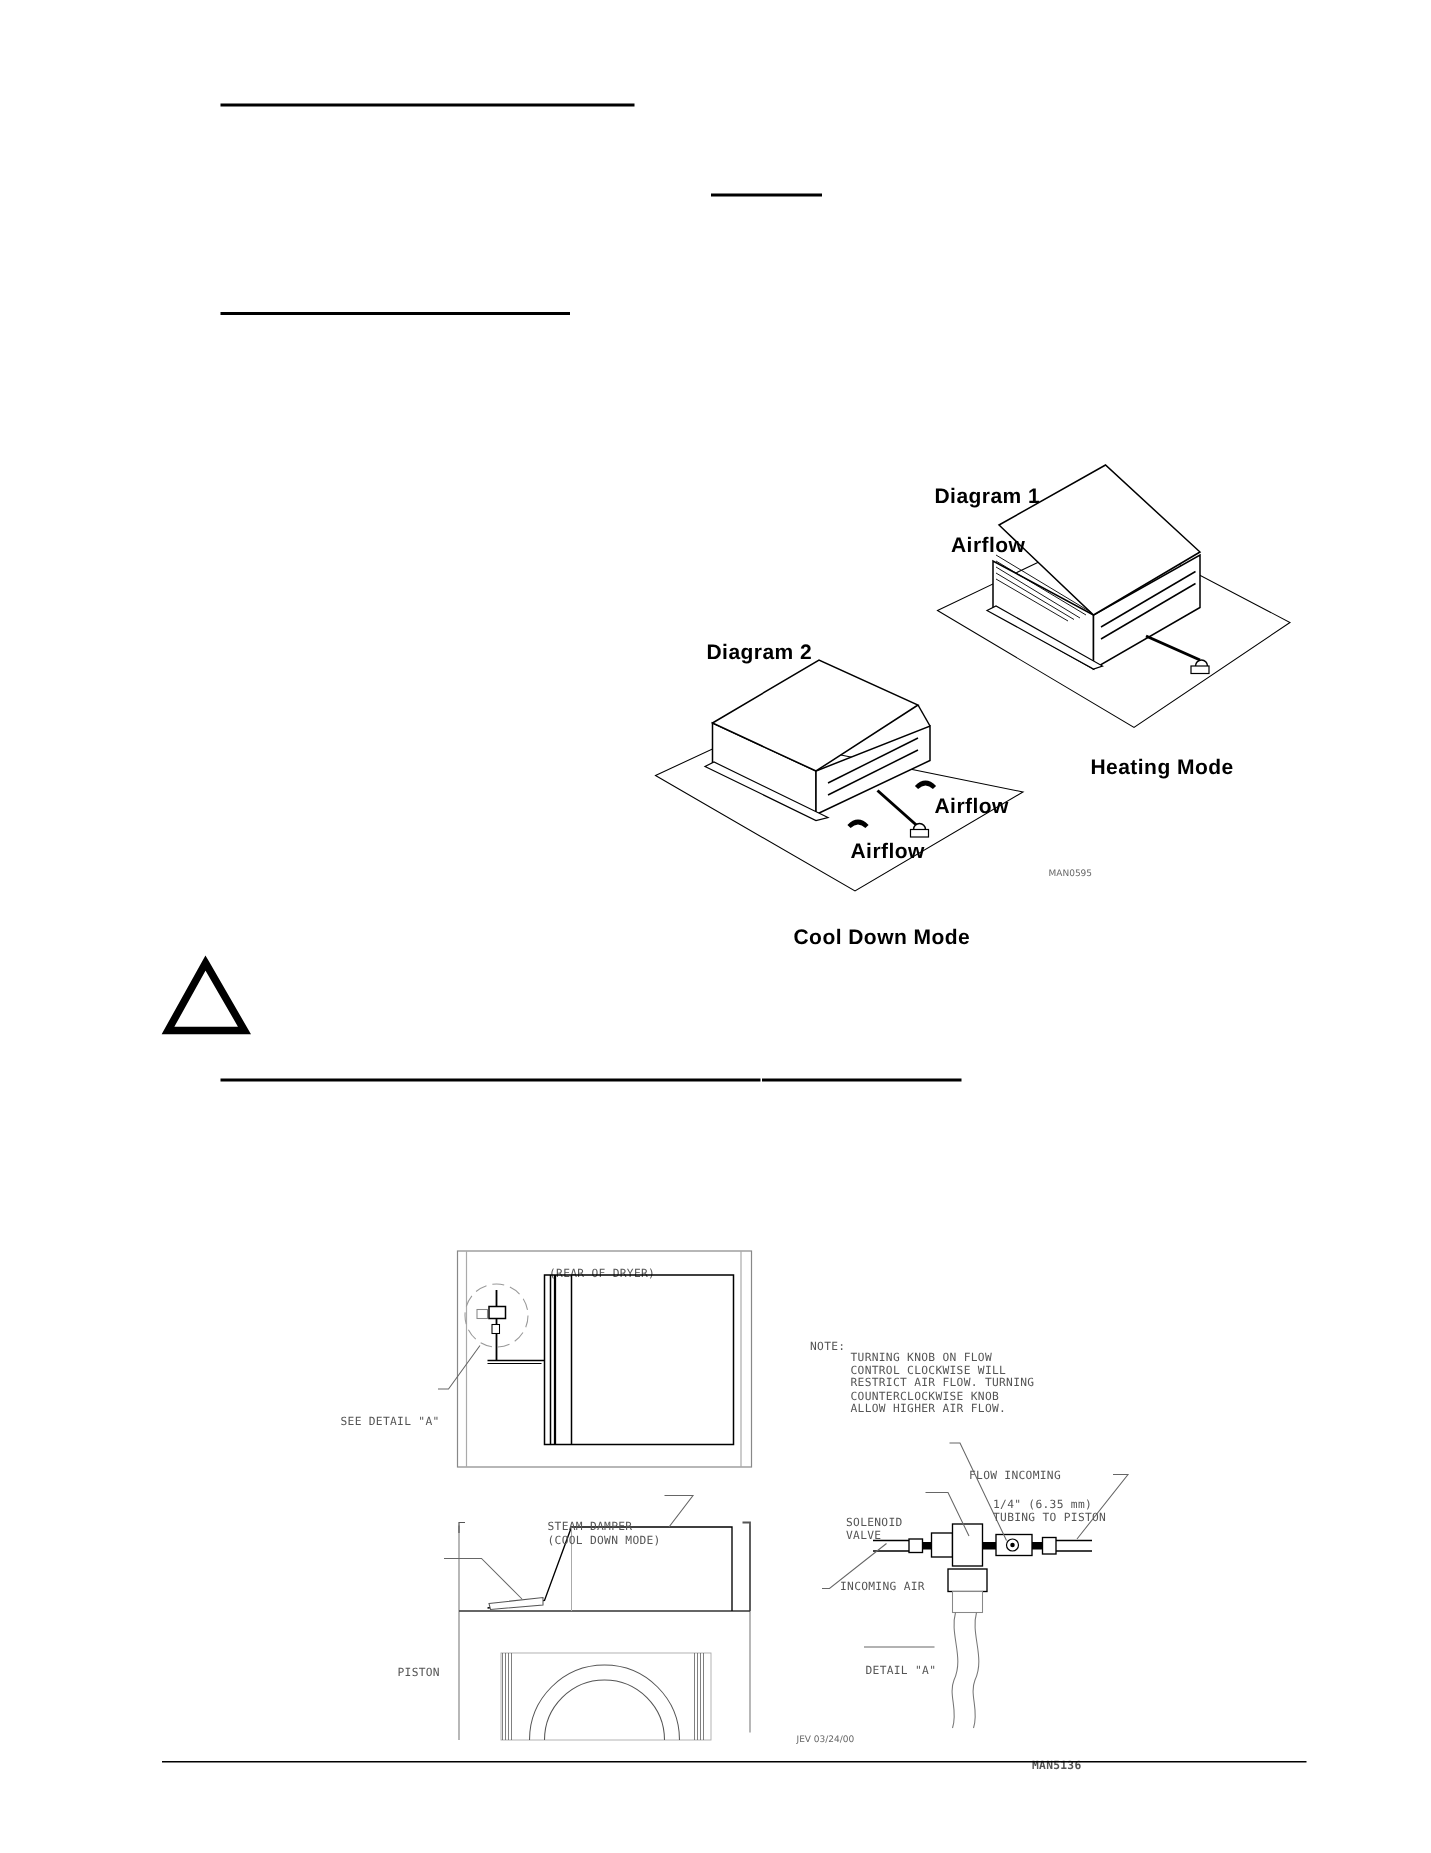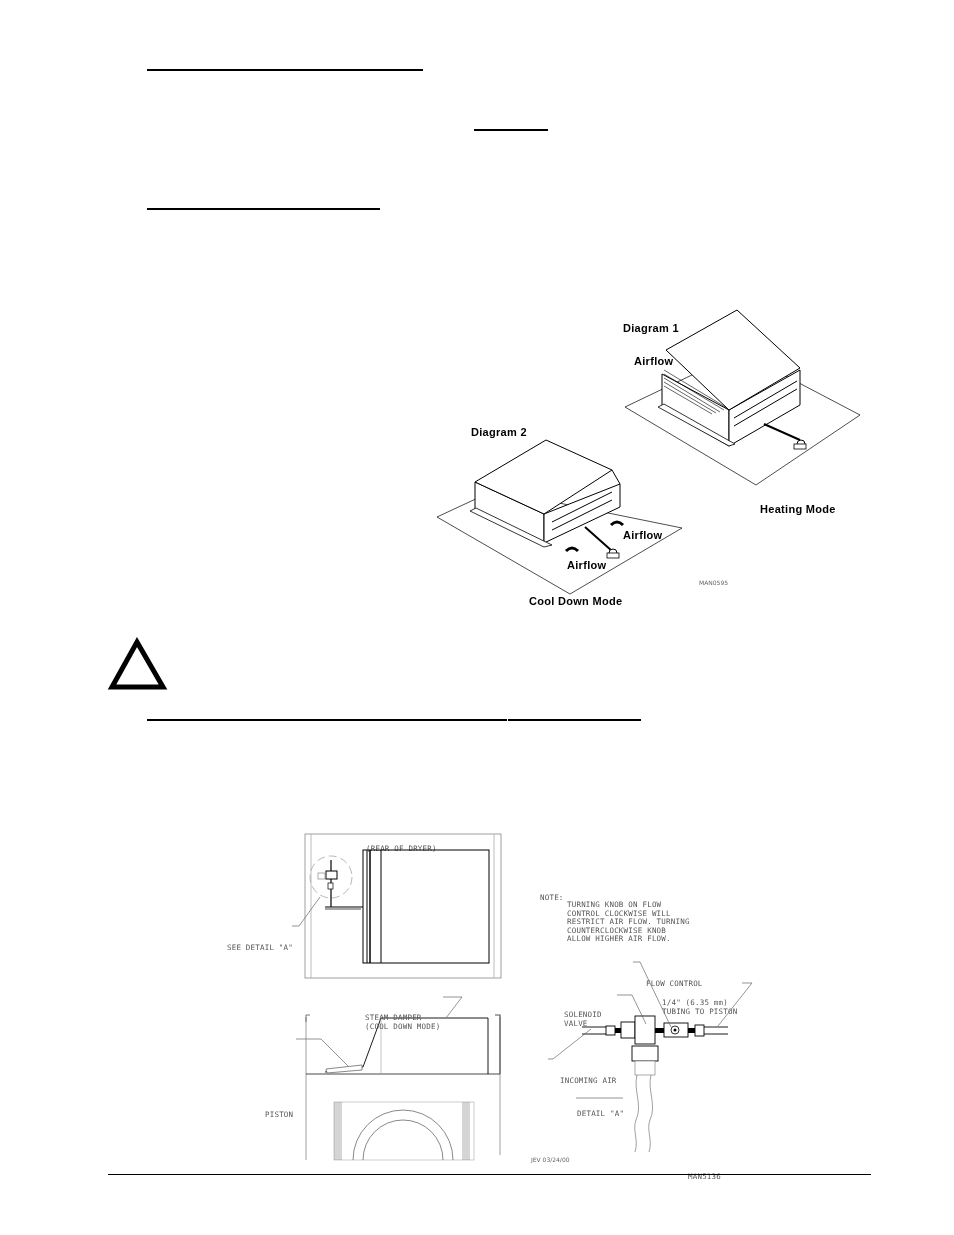--- a/index.html
+++ b/index.html
@@ -1,18 +1,18 @@
 <!DOCTYPE html>
 <html><head>
 <meta charset="utf-8">
 <style>
   html, body { margin:0; padding:0; background:#ffffff; }
   body { width:954px; height:1235px; position:relative; overflow:hidden; font-family:"Liberation Sans", sans-serif; color:#000; }
   .uline { position:absolute; height:2px; background:#000; }
-  .dlabel { position:absolute; font-family:"Liberation Sans", sans-serif; font-weight:bold; font-size:11px; white-space:nowrap; letter-spacing:0.3px; }
+  .dlabel { position:absolute; font-family:"Liberation Sans", sans-serif; font-weight:bold; font-size:14px; white-space:nowrap; letter-spacing:0.3px; }
   .cad { position:absolute; font-family:"DejaVu Sans Mono", monospace; font-size:7.5px; color:#555; white-space:pre; line-height:8.5px; letter-spacing:0.2px;margin-top:22px; }
   .small { position:absolute; font-family:"DejaVu Sans", sans-serif; font-size:6px; color:#666; white-space:nowrap; }
   svg { position:absolute; overflow:visible; }
   .footer-rule { position:absolute; left:108px; top:1174px; width:763px; height:1px; background:#000; }
 </style>
 </head>
 <body>
 
 <div class="uline" style="left:147px;top:69px;width:276px;"></div>
 <div class="uline" style="left:474px;top:129px;width:74px;"></div>
@@ -39,21 +39,21 @@
     </g>
 
     <polygon points="658,407 729,446 735,444 664,404" fill="#fff" stroke="#000" stroke-width="0.8"></polygon>
 
     <line x1="764" y1="424" x2="800" y2="440" stroke="#000" stroke-width="2"></line>
     <circle cx="801" cy="444" r="4" fill="#fff" stroke="#000" stroke-width="1"></circle>
     <rect x="794" y="444" width="12" height="5" fill="#fff" stroke="#000" stroke-width="0.8"></rect>
   </svg>
   <div class="dlabel" style="left:623px;top:322px;">Diagram  1</div>
   <div class="dlabel" style="left:634px;top:355px;">Airflow</div>
-  <div class="dlabel" style="left:727px;top:503px;margin-left:33px;">Heating  Mode</div>
+  <div class="dlabel" style="left:727px;top:503px;">Heating  Mode</div>
 
   <svg width="954" height="640" style="left:0;top:0;">
 
     <polygon points="437,517 495,490 682,528 570,594" fill="none" stroke="#000" stroke-width="0.7"></polygon>
 
     <polygon points="475,482 475,511 544,543 544,514" fill="#fff" stroke="#000" stroke-width="1"></polygon>
     <polygon points="544,514 544,543 620,507 620,484" fill="#fff" stroke="#000" stroke-width="1"></polygon>
 
     <polygon points="475,482 546,440 612,470 544,514" fill="#fff" stroke="#000" stroke-width="1"></polygon>
     <line x1="612" y1="470" x2="620" y2="484" stroke="#000" stroke-width="1"></line>
@@ -65,21 +65,21 @@
     <line x1="585" y1="527" x2="612" y2="551" stroke="#000" stroke-width="2"></line>
     <circle cx="613" cy="553" r="4" fill="#fff" stroke="#000" stroke-width="1"></circle>
     <rect x="607" y="553" width="12" height="5" fill="#fff" stroke="#000" stroke-width="0.8"></rect>
 
     <path d="M611,525 q6,-6 12,0" fill="none" stroke="#000" stroke-width="3"></path>
     <path d="M566,551 q6,-6 12,0" fill="none" stroke="#000" stroke-width="3"></path>
   </svg>
   <div class="dlabel" style="left:471px;top:426px;">Diagram  2</div>
   <div class="dlabel" style="left:623px;top:529px;">Airflow</div>
   <div class="dlabel" style="left:567px;top:559px;">Airflow</div>
-  <div class="dlabel" style="left:529px;top:595px;">Cool  Down  Mode</div>
+  <div class="dlabel" style="left:529px;top:616px;">Cool  Down  Mode</div>
   <div class="small" style="left:699px;top:579px;">MAN0595</div>
 </div>
 
 <svg width="56" height="56" style="left:110px;top:636px;">
   <polygon points="27,6 53,51 2,51" fill="none" stroke="#000" stroke-width="5" stroke-linejoin="miter"></polygon>
 </svg>
 
 <div class="uline" style="left:147px;top:719px;width:360px;"></div>
 <div class="uline" style="left:508px;top:719px;width:133px;"></div>
 
@@ -164,24 +164,24 @@
     <rect x="635" y="1061" width="20" height="14" fill="#fff" stroke="#888" stroke-width="0.7"></rect>
     <path d="M637,1075 c-4,15 6,30 -1,45 c-4,10 3,20 -1,32" fill="none" stroke="#777" stroke-width="0.7"></path>
     <path d="M651,1075 c-4,15 6,30 -1,45 c-4,10 3,20 -1,32" fill="none" stroke="#777" stroke-width="0.7"></path>
 
     <polyline points="548,1059 553,1059 591,1029" fill="none" stroke="#666" stroke-width="0.7"></polyline>
     <polyline points="633,962 640,962 671,1027" fill="none" stroke="#666" stroke-width="0.7"></polyline>
     <polyline points="617,995 632,995 646,1024" fill="none" stroke="#666" stroke-width="0.7"></polyline>
     <polyline points="742,983 752,983 718,1026" fill="none" stroke="#666" stroke-width="0.7"></polyline>
     <line x1="576" y1="1098" x2="623" y2="1098" stroke="#666" stroke-width="0.7"></line>
   </svg>
-  <div class="cad" style="left:646px;top:958px;">FLOW CONTROL</div>
+  <div class="cad" style="left:646px;top:958px;">FLOW INCOMING</div>
   <div class="cad" style="left:662px;top:977px;"><span>1/4" (6.35 mm)</span>
 <span>TUBING TO PISTON</span></div>
   <div class="cad" style="left:564px;top:989px;"><span>SOLENOID</span>
 <span>VALVE</span></div>
-  <div class="cad" style="left:560px;top:1055px;">INCOMING AIR</div>
+  <div class="cad" style="left:560px;top:1032px;">INCOMING AIR</div>
   <div class="cad" style="left:577px;top:1088px;">DETAIL "A"</div>
   <div class="small" style="left:531px;top:1156px;">JEV 03/24/00</div>
-  <div class="cad" style="left:688px;top:1151px;">MAN5136</div>
+  <div class="cad" style="left:688px;top:1151px;font-weight:bold;">MAN5136</div>
 </div>
 
 <div class="footer-rule"></div>
 
 </body></html>

